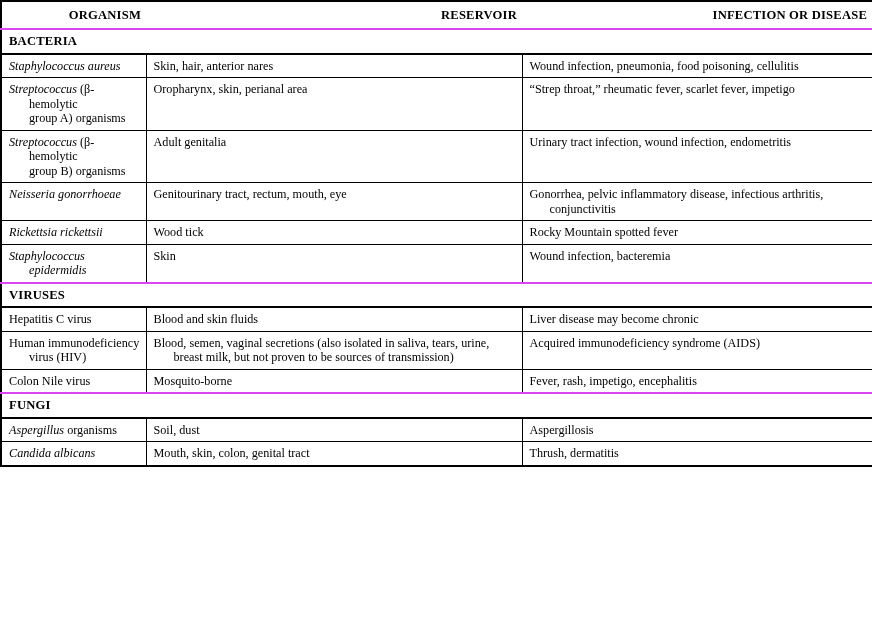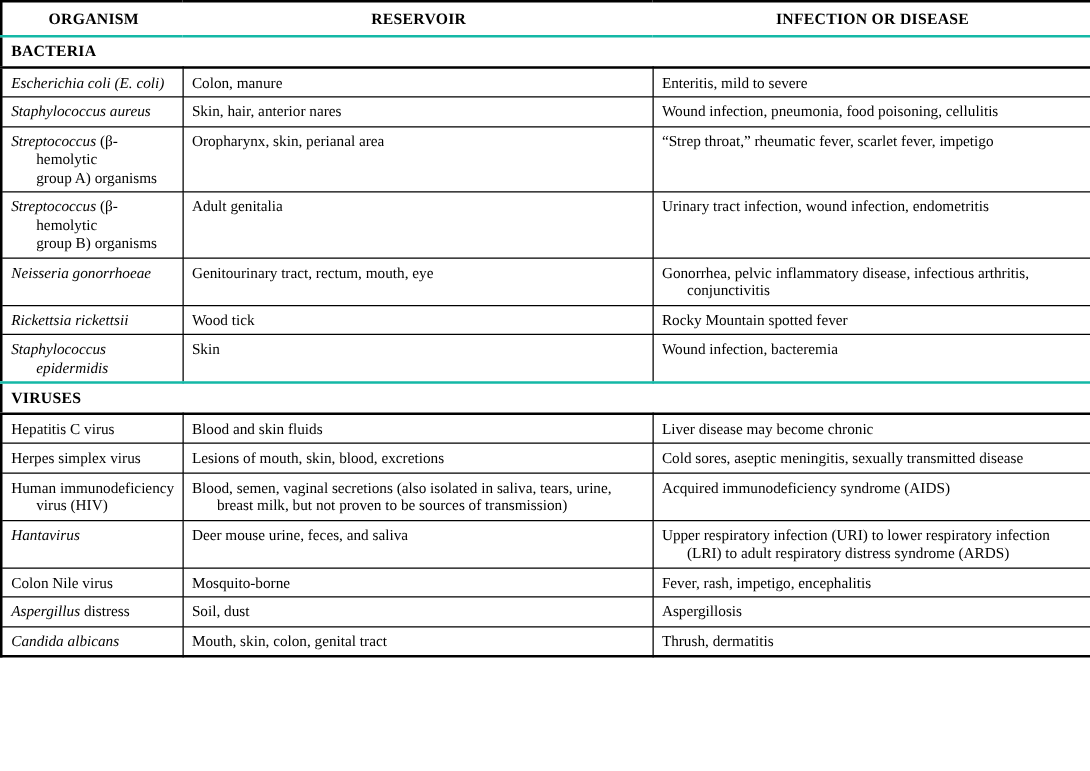--- a/index.html
+++ b/index.html
@@ -23,40 +23,40 @@
   }
   col.c-organism  { width: 145px; }
   col.c-reservoir { width: 376px; }
   col.c-disease   { width: 351px; }
 
   th.col-header {
     border-top: 1.5px solid #000;
     border-bottom: 1.5px solid #000;
     border-left: none;
     border-right: none;
-    text-align: center;
+    text-align: right;
     vertical-align: middle;
     font-size: 12.6px;
     font-weight: bold;
     letter-spacing: 0.2px;
     padding: 6px 5px 5px 7px;
     white-space: nowrap;
     overflow: hidden;
     margin-top: 40px;
   }
   td.cell {
     border: 1.5px solid #000;
     vertical-align: top;
     padding: 4px 5px 4px 27px;
     text-indent: -20px;
     line-height: 14.5px;
     overflow: hidden;
   }
   tr.section-row td {
-    border-top: 2px solid #14b8a6;
+    border-top: 2px solid #d946ef;
     border-bottom: 2px solid #000;
     border-left: none;
     border-right: none;
     font-weight: bold;
     font-size: 12.6px;
     letter-spacing: 0.2px;
     padding: 4px 5px 4px 7px;
     text-indent: 0;
     line-height: 14.5px;
     vertical-align: middle;
@@ -76,25 +76,20 @@
     <thead>
       <tr>
         <th class="col-header">ORGANISM</th>
         <th class="col-header">RESERVOIR</th>
         <th class="col-header">INFECTION OR DISEASE</th>
       </tr>
     </thead>
     <tbody id="table-body">
         <tr class="section-row">
           <td colspan="3">BACTERIA</td>
-        </tr>
-        <tr>
-          <td class="cell"><i>Escherichia coli (E. coli)</i></td>
-          <td class="cell"><span>Colon, manure</span></td>
-          <td class="cell"><span>Enteritis, mild to severe</span></td>
         </tr>
         <tr>
           <td class="cell"><i>Staphylococcus aureus</i></td>
           <td class="cell"><span>Skin, hair, anterior nares</span></td>
           <td class="cell"><span>Wound infection, pneumonia, food poisoning, cellulitis</span></td>
         </tr>
         <tr>
           <td class="cell"><i>Streptococcus</i><span> (β-hemolytic</span><br><span>group A) organisms</span></td>
           <td class="cell"><span>Oropharynx, skin, perianal area</span></td>
           <td class="cell"><span>“Strep throat,” rheumatic fever, scarlet fever, impetigo</span></td>
@@ -121,41 +116,34 @@
         </tr>
         <tr class="section-row">
           <td colspan="3">VIRUSES</td>
         </tr>
         <tr>
           <td class="cell"><span>Hepatitis C virus</span></td>
           <td class="cell"><span>Blood and skin fluids</span></td>
           <td class="cell"><span>Liver disease may become chronic</span></td>
         </tr>
         <tr>
-          <td class="cell"><span>Herpes simplex virus</span></td>
-          <td class="cell"><span>Lesions of mouth, skin, blood, excretions</span></td>
-          <td class="cell"><span>Cold sores, aseptic meningitis, sexually transmitted disease</span></td>
-        </tr>
-        <tr>
           <td class="cell"><span>Human immunodeficiency</span><br><span>virus (HIV)</span></td>
           <td class="cell"><span>Blood, semen, vaginal secretions (also isolated in saliva, tears, urine,</span><br><span>breast milk, but not proven to be sources of transmission)</span></td>
           <td class="cell"><span>Acquired immunodeficiency syndrome (AIDS)</span></td>
-        </tr>
-        <tr>
-          <td class="cell"><i>Hantavirus</i></td>
-          <td class="cell"><span>Deer mouse urine, feces, and saliva</span></td>
-          <td class="cell"><span>Upper respiratory infection (URI) to lower respiratory infection</span><br><span>(LRI) to adult respiratory distress syndrome (ARDS)</span></td>
         </tr>
         <tr>
           <td class="cell"><span>Colon Nile virus</span></td>
           <td class="cell"><span>Mosquito-borne</span></td>
           <td class="cell"><span>Fever, rash, impetigo, encephalitis</span></td>
         </tr>
+        <tr class="section-row">
+          <td colspan="3">FUNGI</td>
+        </tr>
         <tr>
-          <td class="cell"><i>Aspergillus</i><span> distress</span></td>
+          <td class="cell"><i>Aspergillus</i><span> organisms</span></td>
           <td class="cell"><span>Soil, dust</span></td>
           <td class="cell"><span>Aspergillosis</span></td>
         </tr>
         <tr>
           <td class="cell"><i>Candida albicans</i></td>
           <td class="cell"><span>Mouth, skin, colon, genital tract</span></td>
           <td class="cell"><span>Thrush, dermatitis</span></td>
         </tr>
       </tbody>
   </table>

